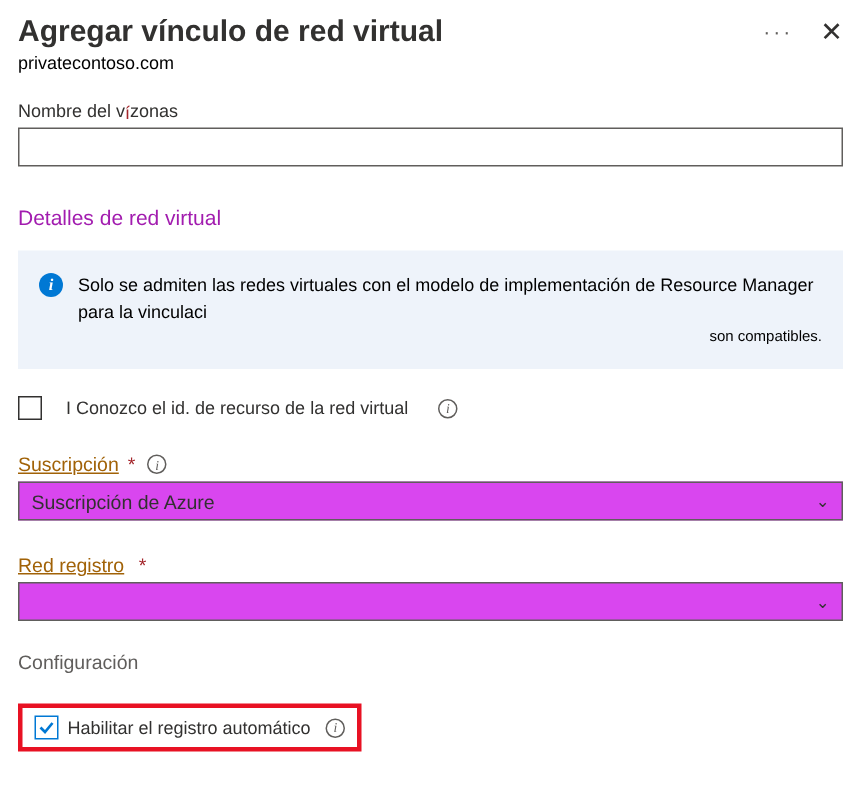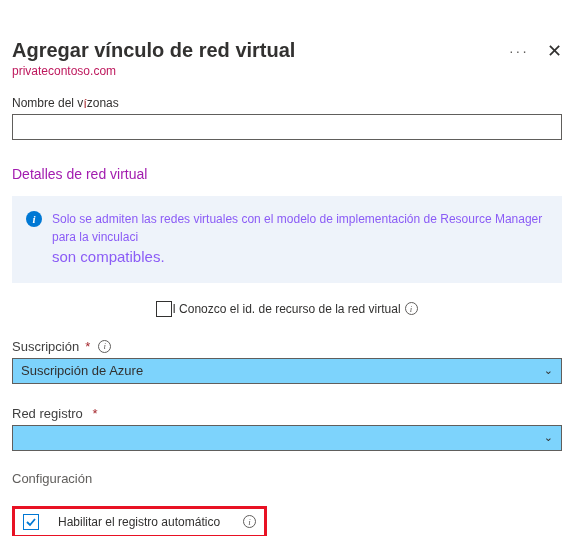--- a/index.html
+++ b/index.html
@@ -6,24 +6,23 @@
     body {
       font-family: "Segoe UI", Arial, sans-serif;
       font-size: 13px;
       color: #323130;
       background: #fff;
       width: 574px;
       padding: 10px 12px 12px 12px;
     }
     .header {
       display: flex;
-      align-items: center;
+      align-items: flex-start;
       justify-content: space-between;
       margin-bottom: 2px;
-      margin-top: 29px;
     }
     .title {
       font-size: 20px;
       font-weight: 600;
       color: #323130;
     }
     .header-right {
       display: flex;
       align-items: center;
       gap: 18px;
@@ -35,21 +34,21 @@
       cursor: pointer;
     }
     .close-x {
       font-size: 18px;
       cursor: pointer;
       color: #323130;
       font-weight: 300;
     }
     .subtitle {
       font-size: 12px;
-      color: #be185d;
+      color: #000000;
       margin-bottom: 18px;
     }
     .label {
       font-size: 12px;
       color: #323130;
       margin-bottom: 4px;
     }
     .req-dot {
       color: #a4262c;
       font-size: 13px;
@@ -88,36 +87,36 @@
       display: flex;
       align-items: center;
       justify-content: center;
       font-family: Georgia, serif;
       font-style: italic;
       flex-shrink: 0;
       margin-top: 1px;
     }
     .info-text {
       font-size: 12px;
-      color: #8b5cf6;
+      color: #000000;
       line-height: 1.5;
     }
     .info-text .line2 {
       display: block;
     }
     .info-text .line3 {
       display: block;
-      font-size: 15px;
+      font-size: 10px;
+      text-align: right;
     }
     .check-row {
       display: flex;
       align-items: center;
-      gap: 0;
+      gap: 16px;
       margin-bottom: 2px;
-      justify-content: center;
     }
     .checkbox {
       width: 16px;
       height: 16px;
       border: 1px solid #323130;
       background: #fff;
       cursor: pointer;
       display: flex;
       align-items: center;
       justify-content: center;
@@ -152,27 +151,28 @@
       margin-top: 22px;
     }
     .field-label-row {
       display: flex;
       align-items: center;
       gap: 4px;
       margin-bottom: 4px;
     }
     .field-label {
       font-size: 13px;
-      color: #404040;
+      color: #a16207;
+      text-decoration: underline;
     }
     .dropdown {
       width: 100%;
       height: 26px;
       border: 1px solid #605e5c;
-      background: #7dd3fc;
+      background: #d946ef;
       padding: 3px 8px;
       font-size: 13px;
       display: flex;
       align-items: center;
       justify-content: space-between;
       cursor: pointer;
     }
     .dropdown-value {
       color: #323130;
     }
@@ -183,21 +183,21 @@
     .config-hdr {
       font-size: 13px;
       color: #605e5c;
       margin-top: 20px;
       margin-bottom: 20px;
     }
     .highlight-box {
       border: 3px solid #e81123;
       display: inline-flex;
       align-items: center;
-      gap: 19px;
+      gap: 6px;
       padding: 5px 8px;
     }
     .inline-red {
       color: #a4262c;
       position: relative;
       top: 1px;
     }
   </style>
 </head>
 <body>

